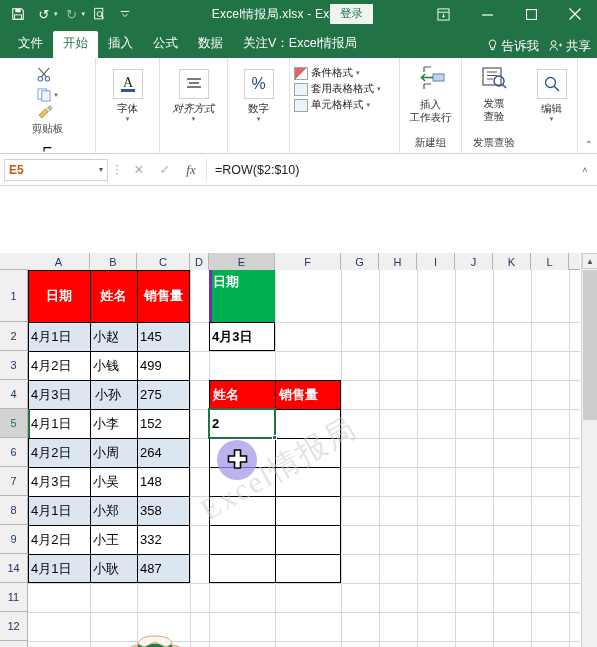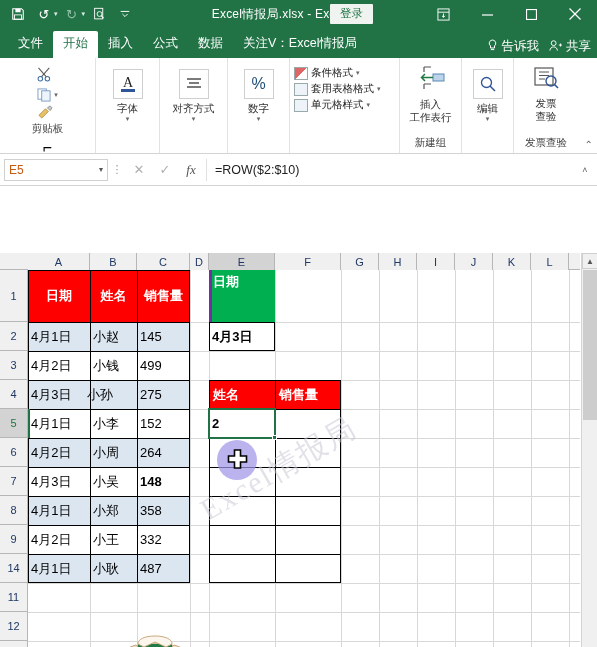--- a/index.html
+++ b/index.html
@@ -77,20 +77,21 @@
                      display: inline-block; position: relative; }
   .scissors, .copyic, .brush { font-size: 13px; }
 
   
   .fbar { height: 32px; display: flex; align-items: center; background: #fff;
           border-bottom: 1px solid #d4d4d4; padding: 0 4px; gap: 2px; }
   .namebox {
     width: 104px; height: 22px; border: 1px solid #d0d0d0; background: #fff;
     display: flex; align-items: center; padding: 0 4px; font-size: 12px; color: #c55a11;
     justify-content: space-between;
+    font-weight: bold;
   }
   .namebox .nb-caret { font-size: 8px; color: #555; }
   .fb-dots { width: 14px; text-align: center; color: #999; font-size: 11px; }
   .fb-btns { display: flex; align-items: center; height: 22px; }
   .fb-btn { width: 26px; height: 22px; display: flex; align-items: center; justify-content: center;
             font-size: 13px; color: #b0b0b0; }
   .fb-btn.fx { color: #555; font-style: italic; font-family: "Liberation Serif", serif; font-size: 13px; }
   .finput { flex: 1; height: 22px; border-left: 1px solid #e0e0e0; display: flex;
             align-items: center; padding-left: 8px; font-size: 12.5px; color: #222; }
   .fb-expand { width: 16px; text-align: center; color: #666; font-size: 9px; }
@@ -285,21 +286,21 @@
             <text x="11" y="14" font-size="14" text-anchor="middle" fill="#222" font-family="Liberation Serif, serif">A</text>
             <rect x="4" y="16" width="14" height="3" fill="#2f5597"></rect>
           </svg>
       </div>
       <div class="labelbelow">字体</div>
       <div class="caretsm">▾</div>
     </div>
     <div class="rgroup-label">&nbsp;</div>
   </div>
 
-  <div class="rgroup" style="width:68px;">
+  <div class="rgroup" style="width:68px;font-style:italic;">
     <div class="rgroup-body" style="flex-direction:column;align-items:center;padding-top:8px;">
       <div class="boxicon">
         <svg width="20" height="18" viewBox="0 0 20 18">
             <line x1="3" y1="4" x2="17" y2="4" stroke="#333" stroke-width="1.3"></line>
             <line x1="5" y1="8" x2="15" y2="8" stroke="#333" stroke-width="1.3"></line>
             <line x1="3" y1="12" x2="17" y2="12" stroke="#333" stroke-width="1.3"></line>
           </svg>
       </div>
       <div class="labelbelow">对齐方式</div>
       <div class="caretsm">▾</div>
@@ -347,50 +348,50 @@
           <rect x="17" y="9" width="11" height="7" fill="#bcd5ea" stroke="#5a88b5" stroke-width="1"></rect>
           <path d="M17 12.5H6M9 9l-3.5 3.5L9 16" fill="none" stroke="#1f7a43" stroke-width="1.5"></path>
         </svg>
       </span>
       <div class="labelbelow" style="white-space:pre-line;">插入
 工作表行</div>
     </div>
     <div class="rgroup-label">新建组</div>
   </div>
 
+  <div class="rgroup" style="width:64px;border-right:none;">
+    <div class="rgroup-body" style="flex-direction:column;align-items:center;padding-top:5px;">
+      <span>
+        <svg width="28" height="24" viewBox="0 0 28 24">
+          <rect x="3" y="2" width="18" height="17" fill="#fff" stroke="#555" stroke-width="1.2"></rect>
+          <line x1="7" y1="6" x2="17" y2="6" stroke="#555" stroke-width="1"></line>
+          <line x1="7" y1="9.5" x2="17" y2="9.5" stroke="#555" stroke-width="1"></line>
+          <line x1="7" y1="13" x2="13" y2="13" stroke="#555" stroke-width="1"></line>
+          <circle cx="19" cy="15" r="5" fill="none" stroke="#2f5597" stroke-width="1.4"></circle>
+          <line x1="22.5" y1="18.5" x2="26" y2="22" stroke="#2f5597" stroke-width="1.6"></line>
+        </svg>
+      </span>
+      <div class="labelbelow" style="white-space:pre-line;">发票
+查验</div>
+    </div>
+    <div class="rgroup-label">发票查验</div>
+  </div>
+
   <div class="rgroup" style="width:52px;">
     <div class="rgroup-body" style="flex-direction:column;align-items:center;padding-top:8px;">
       <div class="boxicon">
         <svg width="18" height="18" viewBox="0 0 18 18">
             <circle cx="7.5" cy="7.5" r="5" fill="none" stroke="#2f5597" stroke-width="1.3"></circle>
             <line x1="11" y1="11" x2="16" y2="16" stroke="#2f5597" stroke-width="1.5"></line>
           </svg>
       </div>
       <div class="labelbelow">编辑</div>
       <div class="caretsm">▾</div>
     </div>
     <div class="rgroup-label">&nbsp;</div>
-  </div>
-
-  <div class="rgroup" style="width:64px;border-right:none;">
-    <div class="rgroup-body" style="flex-direction:column;align-items:center;padding-top:5px;">
-      <span>
-        <svg width="28" height="24" viewBox="0 0 28 24">
-          <rect x="3" y="2" width="18" height="17" fill="#fff" stroke="#555" stroke-width="1.2"></rect>
-          <line x1="7" y1="6" x2="17" y2="6" stroke="#555" stroke-width="1"></line>
-          <line x1="7" y1="9.5" x2="17" y2="9.5" stroke="#555" stroke-width="1"></line>
-          <line x1="7" y1="13" x2="13" y2="13" stroke="#555" stroke-width="1"></line>
-          <circle cx="19" cy="15" r="5" fill="none" stroke="#2f5597" stroke-width="1.4"></circle>
-          <line x1="22.5" y1="18.5" x2="26" y2="22" stroke="#2f5597" stroke-width="1.6"></line>
-        </svg>
-      </span>
-      <div class="labelbelow" style="white-space:pre-line;">发票
-查验</div>
-    </div>
-    <div class="rgroup-label">发票查验</div>
   </div>
 
   <div style="position:absolute;right:4px;bottom:3px;font-size:10px;color:#666;">⌃</div>
 </div>
 
 <div class="fbar">
   <div class="namebox">
     <span>E5</span>
     <span class="nb-caret">▾</span>
   </div>
@@ -472,31 +473,31 @@
       <div class="redhdr" style="left: 0px; top: 0px; width: 62px; height: 52px; justify-content: center;">日期</div>
       <div class="redhdr" style="left: 62px; top: 0px; width: 47px; height: 52px; justify-content: center;">姓名</div>
       <div class="redhdr" style="left: 109px; top: 0px; width: 53px; height: 52px; justify-content: center;">销售量</div>
       <div class="cell" style="left: 0px; top: 52px; width: 62px; height: 29px;">4月1日</div>
       <div class="cell" style="left: 62px; top: 52px; width: 47px; height: 29px;">小赵</div>
       <div class="cell" style="left: 109px; top: 52px; width: 53px; height: 29px;">145</div>
       <div class="cell" style="left: 0px; top: 81px; width: 62px; height: 29px;">4月2日</div>
       <div class="cell" style="left: 62px; top: 81px; width: 47px; height: 29px;">小钱</div>
       <div class="cell" style="left: 109px; top: 81px; width: 53px; height: 29px;">499</div>
       <div class="cell" style="left: 0px; top: 110px; width: 62px; height: 29px;">4月3日</div>
-      <div class="cell" style="left: 56px; top: 110px; width: 47px; height: 29px;">小孙</div>
+      <div class="cell" style="left: 64px; top: 110px; width: 47px; height: 29px;">小孙</div>
       <div class="cell" style="left: 109px; top: 110px; width: 53px; height: 29px;">275</div>
       <div class="cell" style="left: 0px; top: 139px; width: 62px; height: 29px;">4月1日</div>
       <div class="cell" style="left: 62px; top: 139px; width: 47px; height: 29px;">小李</div>
       <div class="cell" style="left: 109px; top: 139px; width: 53px; height: 29px;">152</div>
       <div class="cell" style="left: 0px; top: 168px; width: 62px; height: 29px;">4月2日</div>
       <div class="cell" style="left: 62px; top: 168px; width: 47px; height: 29px;">小周</div>
       <div class="cell" style="left: 109px; top: 168px; width: 53px; height: 29px;">264</div>
       <div class="cell" style="left: 0px; top: 197px; width: 62px; height: 29px;">4月3日</div>
       <div class="cell" style="left: 62px; top: 197px; width: 47px; height: 29px;">小吴</div>
-      <div class="cell" style="left: 109px; top: 197px; width: 31px; height: 29px; font-weight: bold;">148</div>
+      <div class="cell" style="left: 109px; top: 197px; width: 31px; height: 29px;">148</div>
       <div class="cell" style="left: 0px; top: 226px; width: 62px; height: 29px;">4月1日</div>
       <div class="cell" style="left: 62px; top: 226px; width: 47px; height: 29px;">小郑</div>
       <div class="cell" style="left: 109px; top: 226px; width: 53px; height: 29px;">358</div>
       <div class="cell" style="left: 0px; top: 255px; width: 62px; height: 29px;">4月2日</div>
       <div class="cell" style="left: 62px; top: 255px; width: 47px; height: 29px;">小王</div>
       <div class="cell" style="left: 109px; top: 255px; width: 53px; height: 29px;">332</div>
       <div class="cell" style="left: 0px; top: 284px; width: 62px; height: 29px;">4月1日</div>
       <div class="cell" style="left: 62px; top: 284px; width: 47px; height: 29px;">小耿</div>
       <div class="cell" style="left: 109px; top: 284px; width: 53px; height: 29px;">487</div>
       <div class="blackbox" style="left: 0px; top: 0px; width: 162px; height: 313px;"></div>

